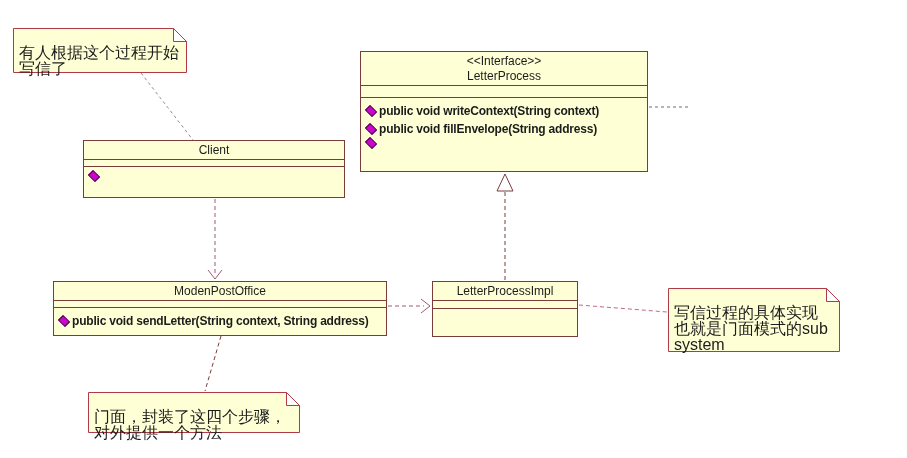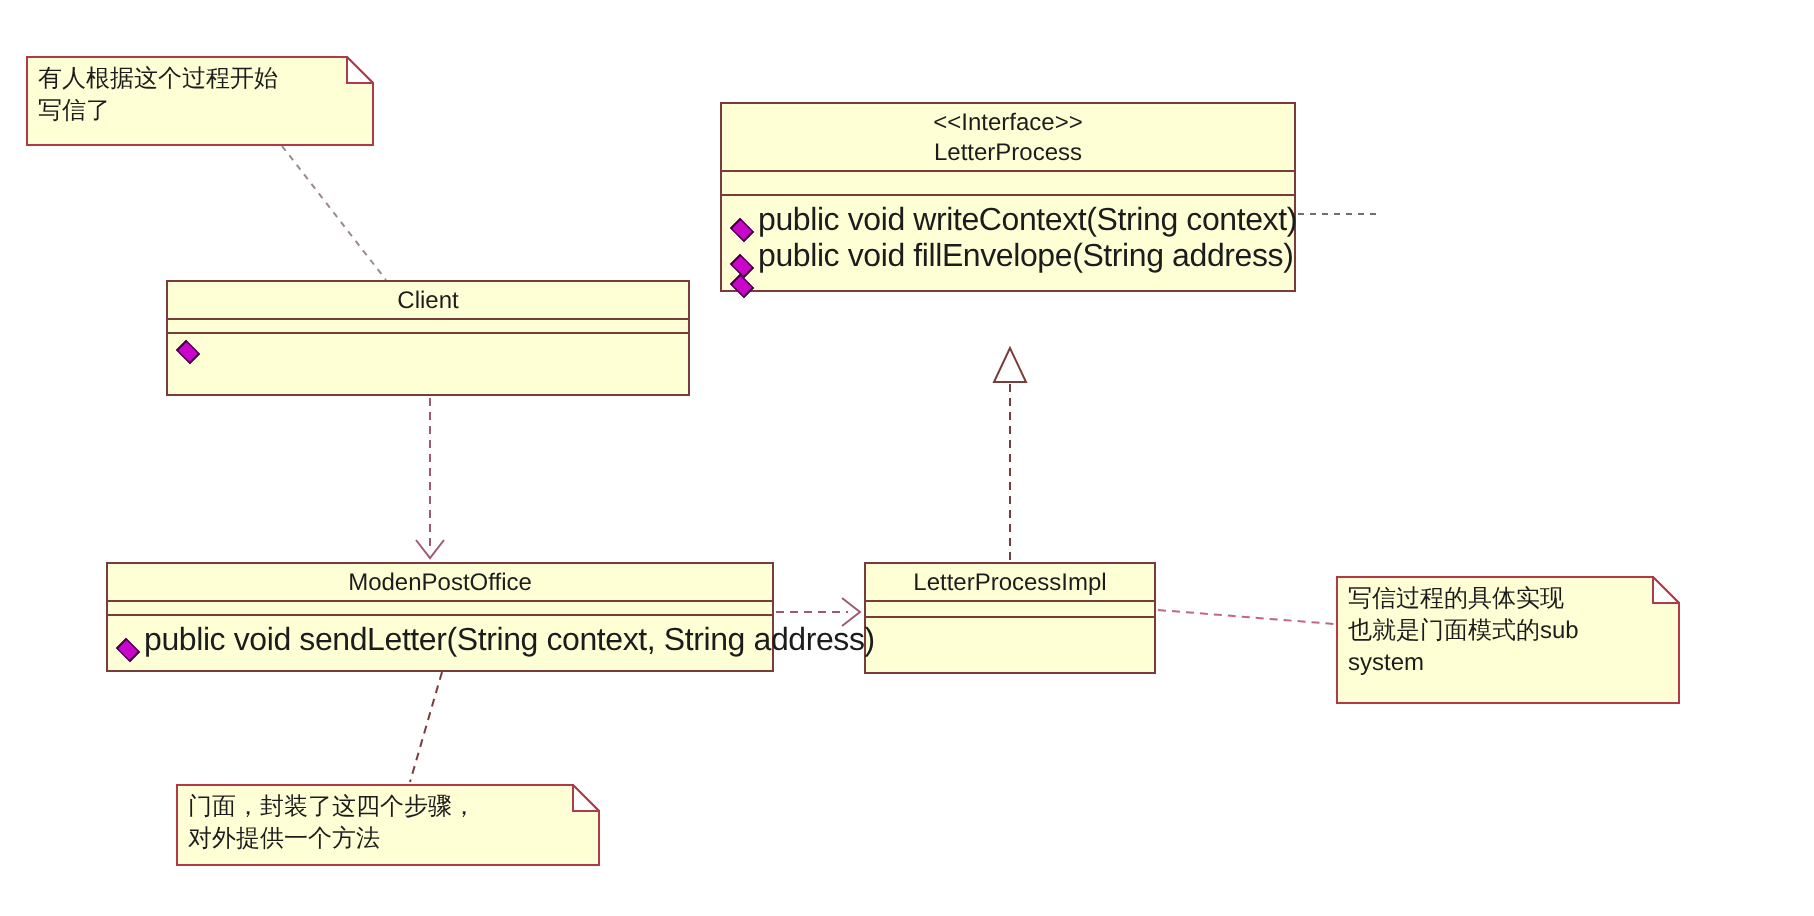--- a/index.html
+++ b/index.html
@@ -11,34 +11,34 @@
   .uml-class{
     position:absolute;box-sizing:border-box;background:#ffffd6;
     border:1px solid #7a3b3b;display:flex;flex-direction:column;
   }
   .uml-title{
     text-align:center;font-size:12px;line-height:15px;padding:2px 2px 1px 2px;
     border-bottom:1px solid #7a3b3b;flex:0 0 auto;
   }
   .uml-attrs{flex:0 0 auto;border-bottom:1px solid #7a3b3b;}
   .uml-methods{flex:1 1 auto;padding:4px 4px 2px 5px;}
-  .m{display:flex;align-items:flex-end;font-size:16px;line-height:18px;white-space:nowrap;letter-spacing:-0.2px;}
+  .m{display:flex;align-items:center;font-size:12px;line-height:18px;white-space:nowrap;letter-spacing:-0.2px;font-weight:bold;}
   .diamond{
     width:8px;height:8px;flex:0 0 auto;margin-right:3px;
     background:#cb06cb;border:1px solid #3a063a;
     transform:rotate(45deg) scaleY(0.72);
   }
   
   .note{position:absolute;}
   .note svg{position:absolute;left:0;top:0;}
   .note-body{fill:#ffffd6;stroke:#b03a48;stroke-width:1;}
   .note-fold{fill:#ffffff;stroke:#b03a48;stroke-width:1;}
   .note-text{
     position:absolute;left:0;top:0;right:0;bottom:0;
-    padding:3px 6px;font-size:12px;line-height:16px;white-space:pre-line;
+    padding:17px 6px;font-size:16px;line-height:16px;white-space:pre-line;
   }
   
   #wires{position:absolute;left:0;top:0;width:907px;height:458px;pointer-events:none;}
   .dep{stroke:#a05a70;stroke-width:1;fill:none;stroke-dasharray:4 3;}
   .dep-head{stroke:#a05a70;stroke-width:1;fill:none;}
   .real{stroke:#7a3b3b;stroke-width:1;fill:none;stroke-dasharray:4 3;}
   .real-head{stroke:#7a3b3b;stroke-width:1;fill:#ffffff;}
   .notelink-gray{stroke:#6f6f6f;stroke-width:1;fill:none;stroke-dasharray:3 3;}
   .notelink-soft{stroke:#9a8a8a;stroke-width:1;fill:none;stroke-dasharray:3 3;}
   .notelink-pink{stroke:#c06880;stroke-width:1;fill:none;stroke-dasharray:4 3;}
@@ -71,21 +71,21 @@
 
   <div class="note" style="left:13px;top:28px;width:174px;height:45px">
     <svg width="174" height="45">
       <polygon class="note-body" points="0.5,0.5 160.5,0.5 173.5,13.5 173.5,44.5 0.5,44.5"></polygon>
       <polygon class="note-fold" points="160.5,0.5 160.5,13.5 173.5,13.5"></polygon>
     </svg>
     <div class="note-text">有人根据这个过程开始
 写信了</div>
   </div>
 
-  <div class="uml-class" style="left:360px;top:51px;width:288px;height:95px">
+  <div class="uml-class" style="left:360px;top:51px;width:288px;height:121px">
     <div class="uml-title">
       <div>&lt;&lt;Interface&gt;&gt;</div>
       <div>LetterProcess</div>
     </div>
     <div class="uml-attrs" style="height:11px"></div>
     <div class="uml-methods">
       <div class="m">
         <span class="diamond"></span>
         <span>public void writeContext(String context)</span>
       </div>

